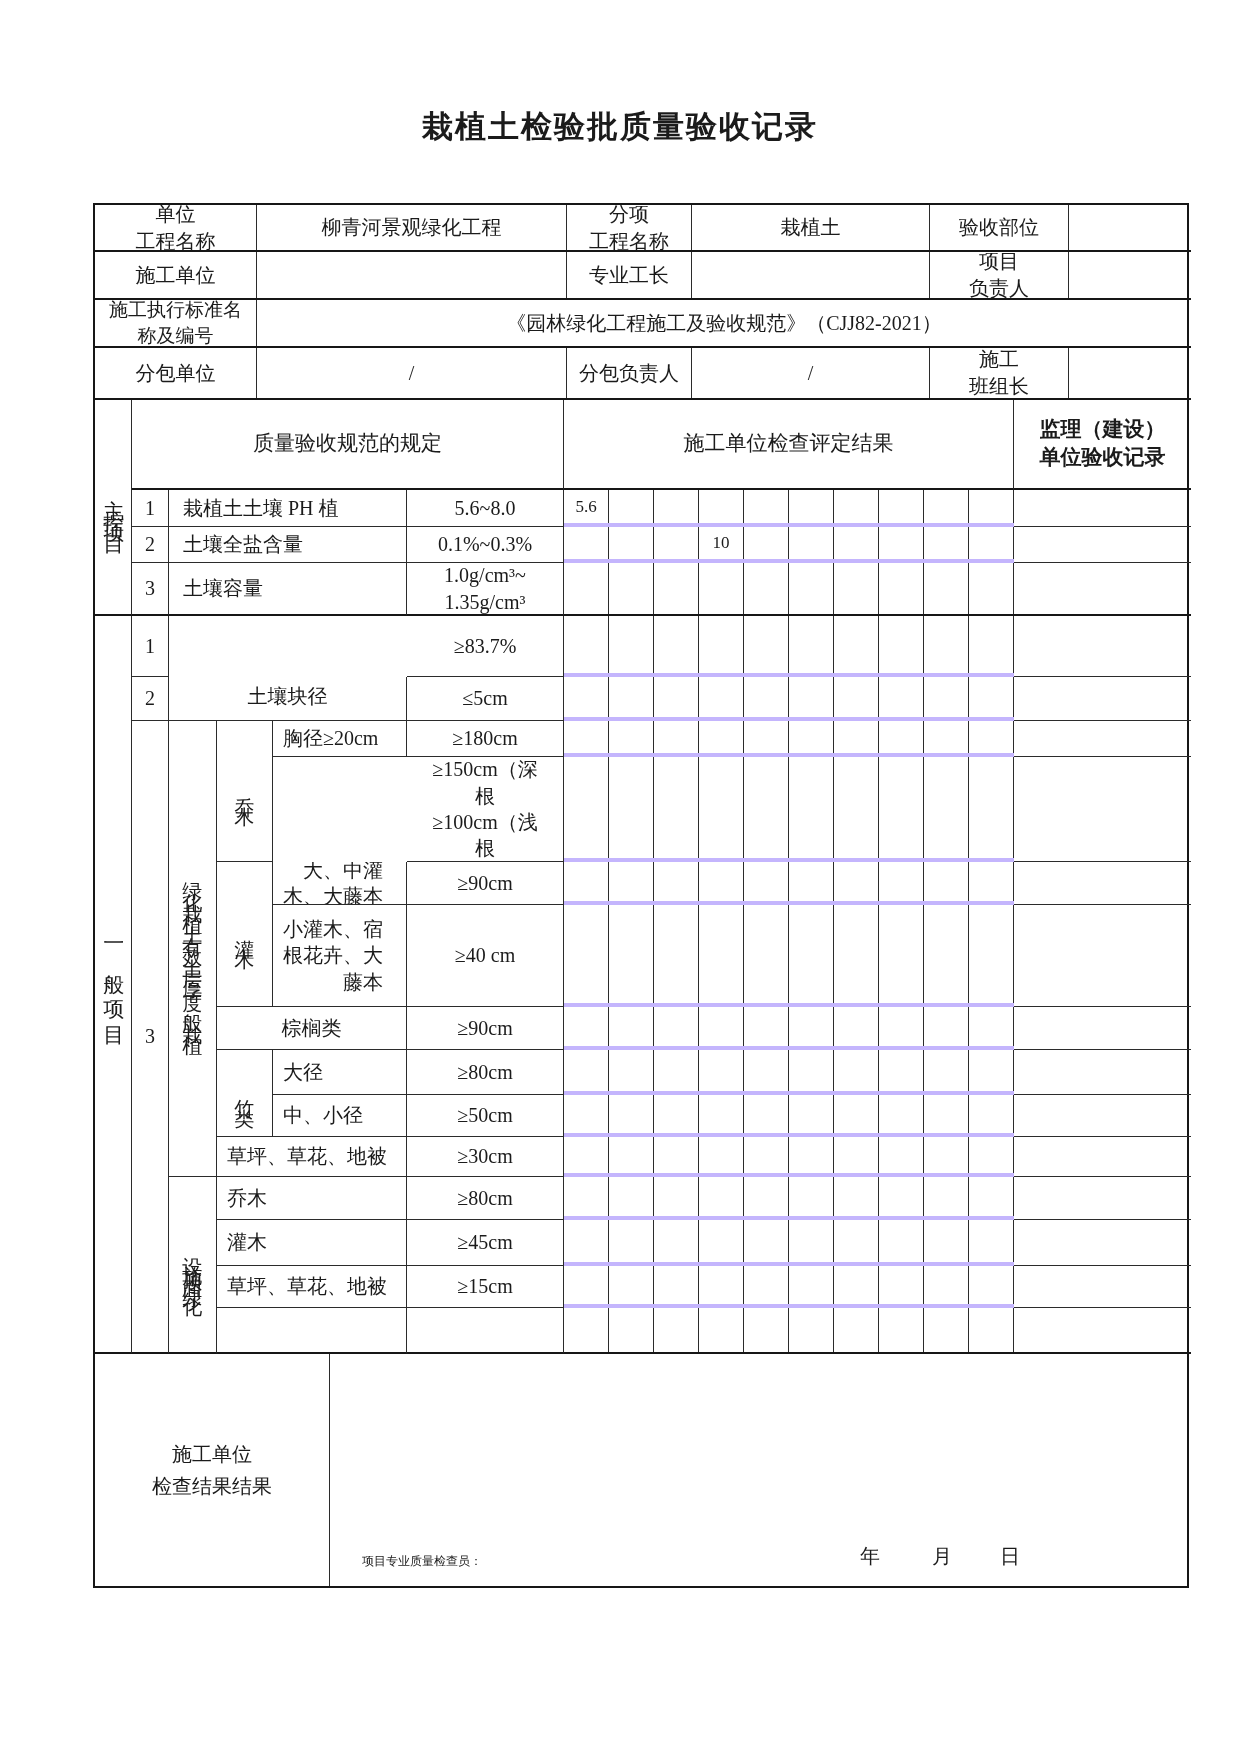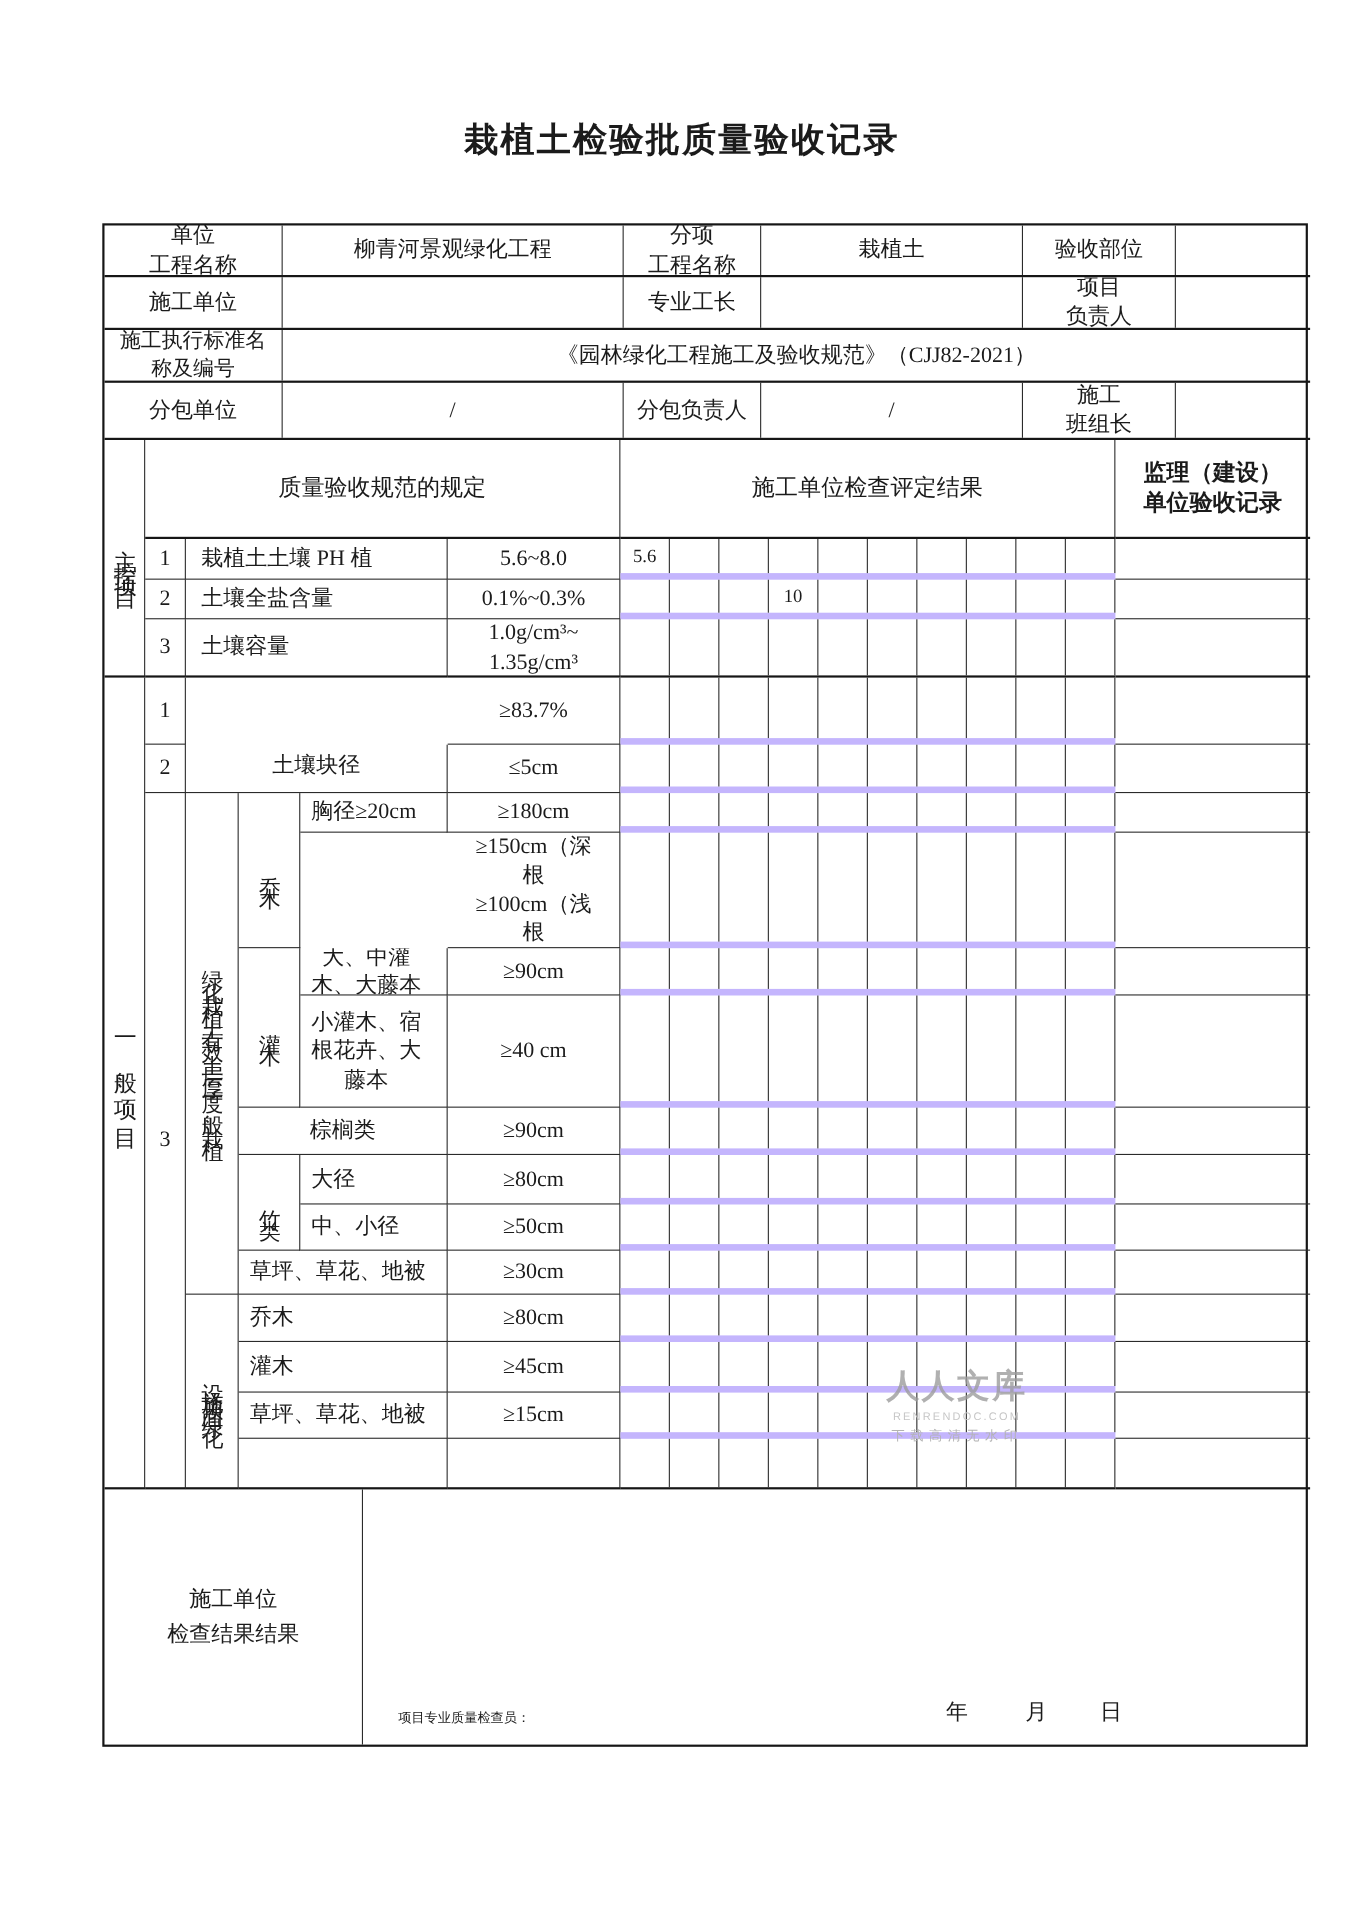--- a/index.html
+++ b/index.html
@@ -10,31 +10,31 @@
         font-size:31px;font-weight:bold;letter-spacing:2px;}
   .doc-table{position:absolute;left:93px;top:203px;width:1096px;
         display:grid;box-sizing:border-box;
         grid-template-columns:37px 37px 48px 56px 134px 157px repeat(10,45px) 177px;
         grid-template-rows:47px 48px 48px 52px 90px 37px 36px 53px 61px 44px 36px 105px 43px 102px 43px 45px 42px 40px 43px 46px 42px 46px 232px;
         border:2px solid #161616;background:#fff;}
   .doc-table *{box-sizing:border-box;}
   .cell{border-right:1px solid #2b2b2b;border-bottom:1px solid #2b2b2b;
         display:flex;align-items:center;justify-content:center;text-align:center;
         font-size:20px;line-height:1.32;white-space:pre-line;overflow:hidden;padding:2px;}
-  .left{justify-content:flex-start;text-align:center;padding-left:10px;}
+  .left{justify-content:flex-start;text-align:right;padding-left:10px;}
   .pl14{padding-left:14px;}
   .hb{border-bottom-width:2px;border-bottom-color:#161616;}
   .noR{border-right:none;font-weight:bold;}
   .vtext{writing-mode:vertical-rl;text-orientation:upright;}
   .inforow{grid-column:1/18;display:flex;border-bottom:2px solid #161616;align-items:stretch;}
   .ic{border-right:1px solid #2b2b2b;display:flex;align-items:center;justify-content:center;
       text-align:center;font-size:20px;line-height:1.35;white-space:pre-line;padding:2px;}
   .ic:last-child{border-right:none;}
   .results-row{display:grid;grid-template-columns:repeat(10,1fr);
-      border-bottom:6px solid #c4b5fd;}
+      border-bottom:4px solid #c4b5fd;}
   .results-row.hb{border-bottom-width:2px;border-bottom-color:#161616;}
   .rc{border-right:1px solid #2b2b2b;display:flex;align-items:center;justify-content:center;
       font-size:17px;overflow:hidden;}
   .std{font-size:20px;}
   .bottom-sec{grid-column:1/18;display:flex;border-bottom:none;}
   .b-label{width:235px;border-right:1px solid #2b2b2b;display:flex;align-items:center;
       justify-content:center;text-align:center;font-size:20px;line-height:1.6;white-space:pre-line;}
   .b-content{flex:1;position:relative;}
   .b-inspector{position:absolute;left:32px;bottom:16px;font-size:12px;}
   .b-y{position:absolute;left:530px;bottom:16px;font-size:20px;}
@@ -397,19 +397,14 @@
       <div class="b-content">
         <span class="b-inspector">项目专业质量检查员：</span>
         <span class="b-y">年</span>
         <span class="b-m">月</span>
         <span class="b-d">日</span>
       </div>
     </div>
 
   </div>
 
-  <div class="watermark">
-    <div class="wm1">人人文库</div>
-    <div class="wm2">RENRENDOC.COM</div>
-    <div class="wm3">下载高清无水印</div>
-  </div>
 
 </div>
 
 </body></html>

